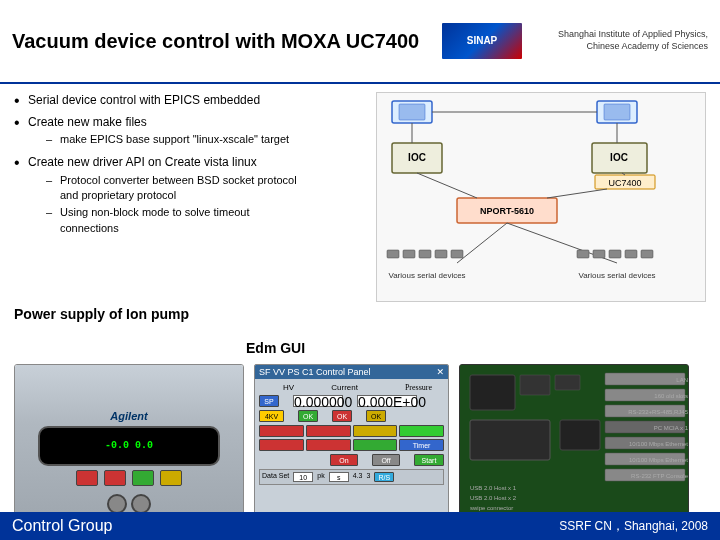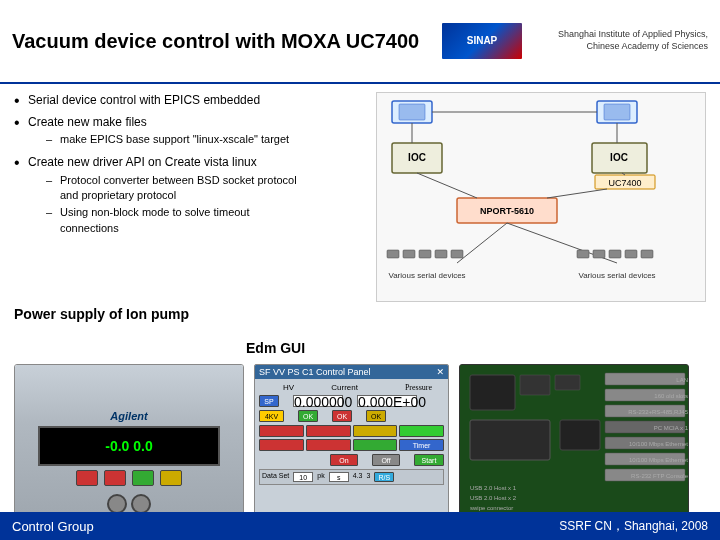--- a/index.html
+++ b/index.html
@@ -136,26 +136,26 @@
       flex-direction: column;
       align-items: center;
       justify-content: center;
       gap: 4px;
     }
     .ps-display {
       width: 80%;
       height: 40px;
       background: #000;
       border: 2px solid #555;
-      border-radius: 0;
+      border-radius: 10px;
       display: flex;
       align-items: center;
       justify-content: center;
-      font-family: Liberation Sans, sans-serif;
-      font-size: 14px;
+      font-family: Liberation Mono, monospace;
+      font-size: 10px;
       color: #00ff00;
       font-weight: bold;
     }
     .ps-buttons-row {
       display: flex;
       gap: 6px;
     }
     .ps-btn {
       width: 22px;
       height: 16px;
@@ -270,21 +270,21 @@
       right: 0;
       height: 28px;
       background: #003399;
       display: flex;
       align-items: center;
       justify-content: space-between;
       padding: 0 12px;
     }
     #footer-left {
       color: #fff;
-      font-size: 13px;
+      font-size: 16px;
     }
     #footer-right {
       color: #fff;
       font-size: 12px;
     }
 
     
     .clearfix::after {
       content: '';
       display: table;

